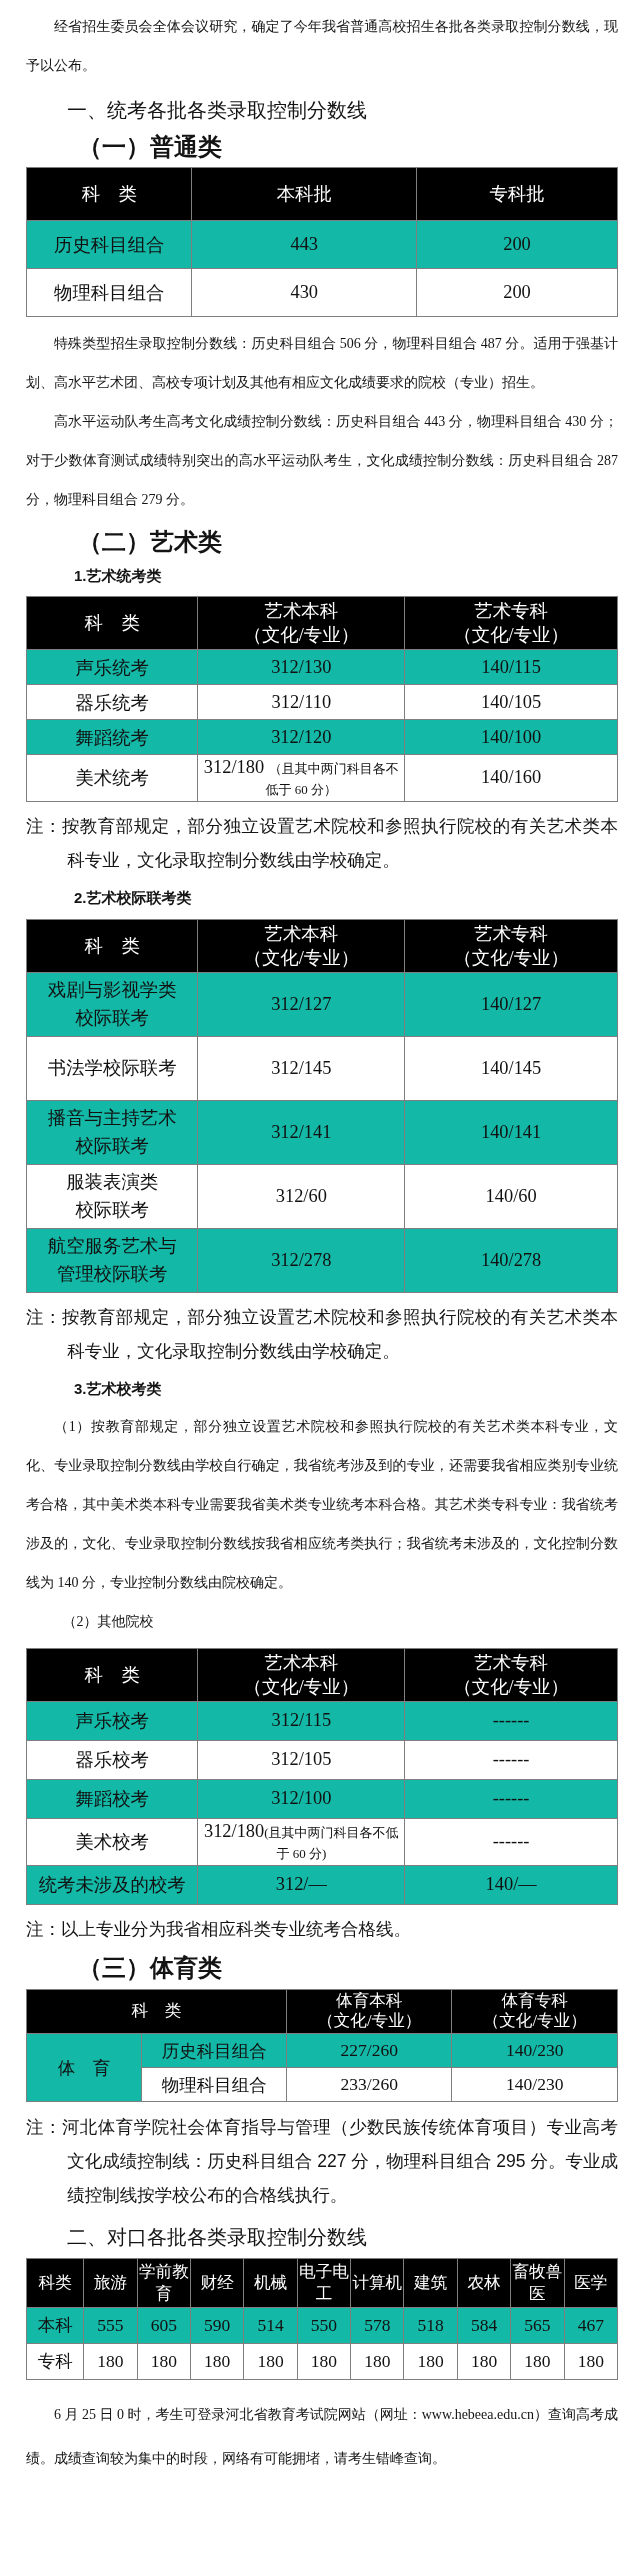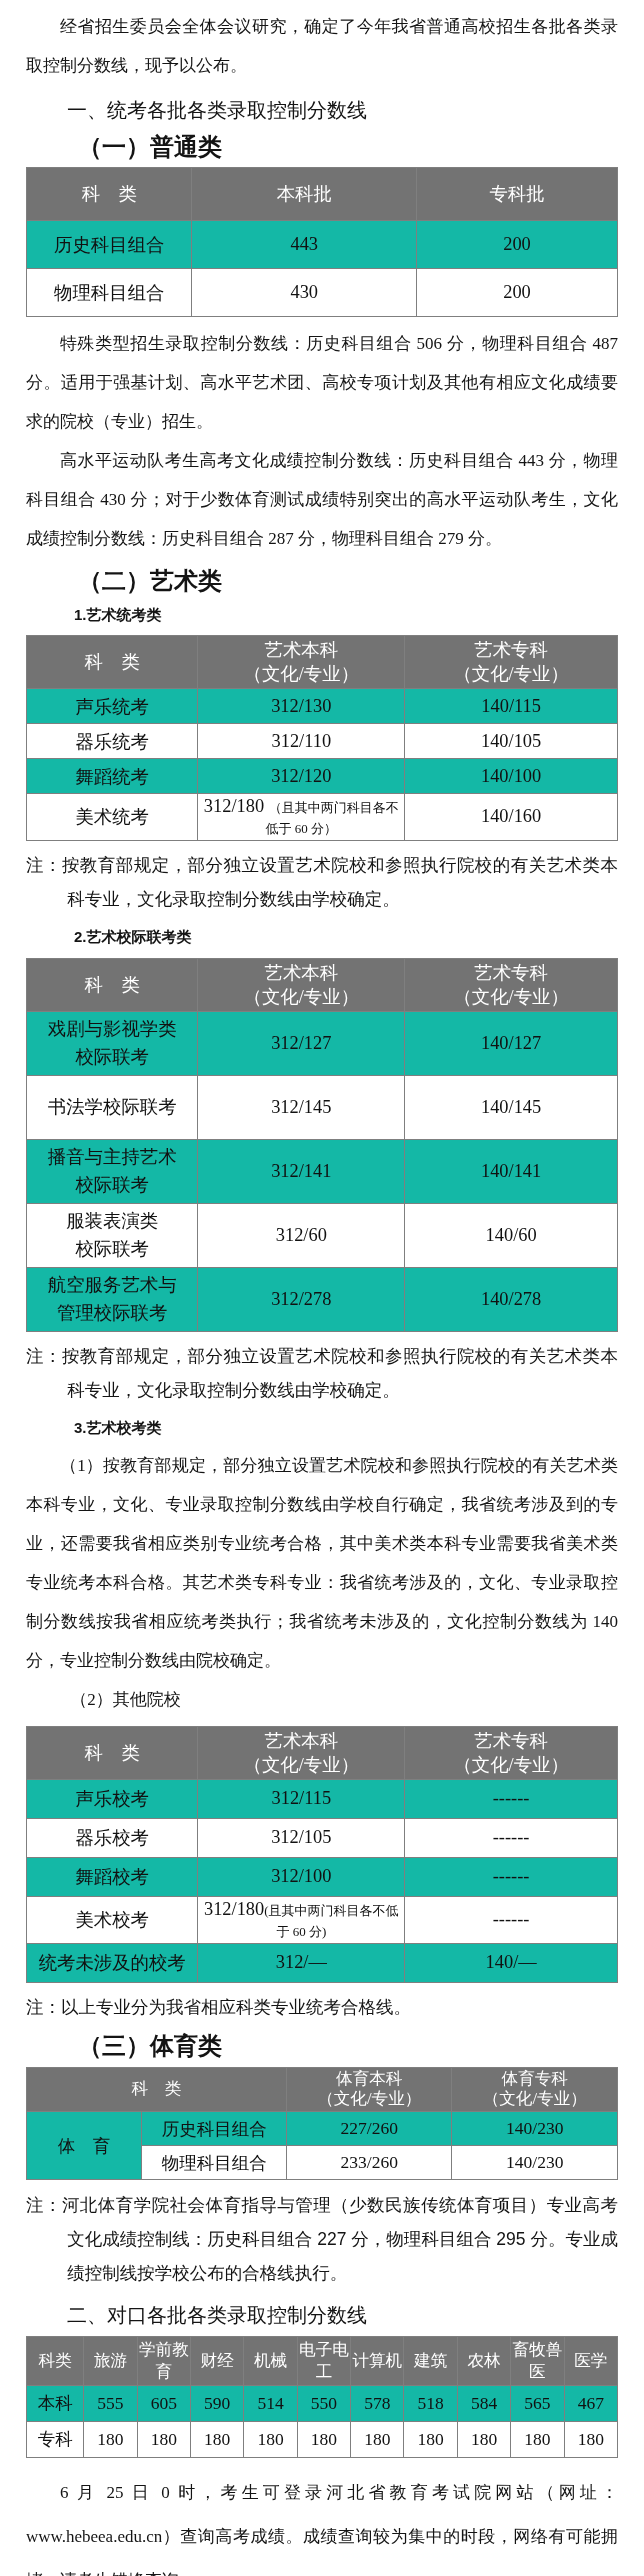--- a/index.html
+++ b/index.html
@@ -1,38 +1,38 @@
 <!DOCTYPE html>
 <html style="font-size:14.7px"><head>
 <meta charset="utf-8">
 <style>
   html,body{margin:0;padding:0;background:#ffffff;}
   body{width:644px;height:2576px;overflow:hidden;color:#141414;
        font-family:"Liberation Serif",serif;}
   *{box-sizing:border-box;}
   .page{padding:7.4px 26px 0 26px;}
 
-  p.body{font-size:17px;line-height:39px;text-indent:2em;margin:0;
+  p.body{font-size:14px;line-height:39px;text-indent:2em;margin:0;
          text-align:justify;}
   p.sub{text-indent:2.6em;}
   .h1{font-family:"Liberation Sans",sans-serif;font-weight:400;
       font-size:20px;line-height:28px;margin:11px 0 5.5px 41px;}
   .h2{font-family:Liberation Sans, sans-serif;font-weight:700;
       font-size:24px;line-height:27px;margin:8.3px 0 4.6px 52px;}
   .h3{font-family:Liberation Sans, sans-serif;font-weight:700;
       font-size:15px;line-height:26px;margin:8.3px 0 4.6px 48px;}
   p.note{font-family:"Liberation Sans",sans-serif;font-size:17.5px;
          line-height:34px;margin:3.7px 0 7.4px 0;padding-left:2.35em;
          text-indent:-2.35em;text-align:justify;}
 
   table.t{width:100%;border-collapse:collapse;table-layout:fixed;
           margin:7.4px 0 7.4px 0;border:1.8px solid #4d4d4d;}
   .t th,.t td{border:0.9px solid #7f7f7f;text-align:center;
               vertical-align:middle;padding:1.8px 3.7px;font-weight:normal;}
-  .t thead th{background:#737373;color:#ffffff;font-size:18.4px;line-height:24px;}
+  .t thead th{background:#000000;color:#ffffff;font-size:18.4px;line-height:24px;}
   .t tbody tr.band td,.t tbody tr.band th{background:#14b8a6;}
   .t tbody td,.t tbody th{font-size:18.4px;color:#111;}
   .cellnote{font-size:13px;}
   .groupcell{background:#bfd2ea;}
 
   .t-general thead th{height:53px;}
   .t-general tbody td{height:48px;}
 
   .t-art thead th{height:50px;}
   .t-art tbody td{height:35px;}

